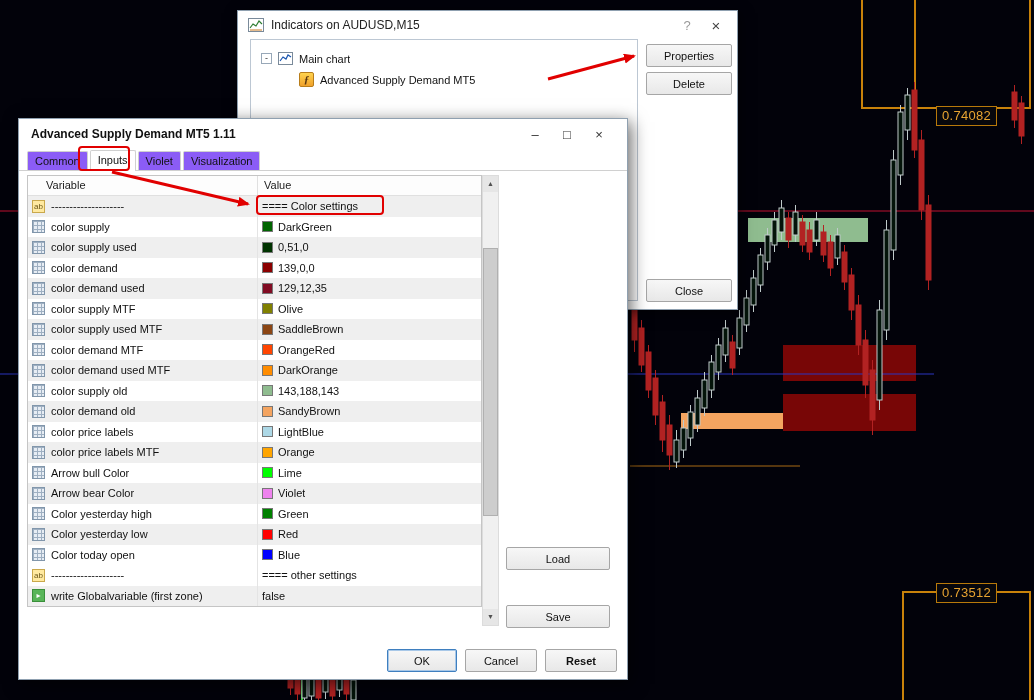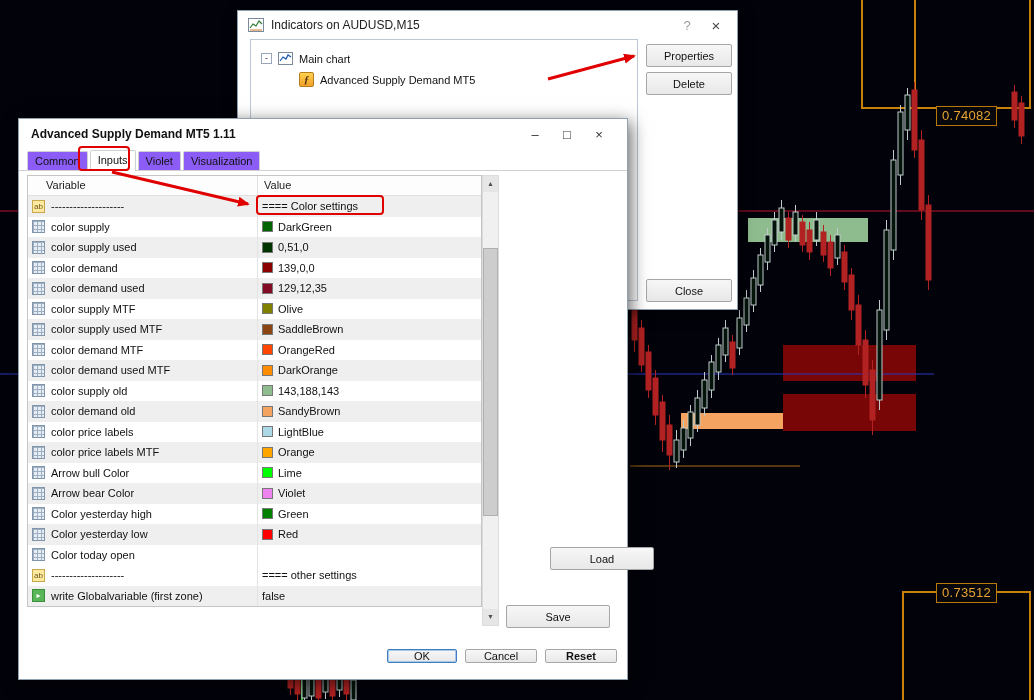--- a/index.html
+++ b/index.html
@@ -83,23 +83,23 @@
              background:#f0f0f0; border:1px solid #dcdcdc; }
   .sb-btn { position:absolute; left:0; width:15px; height:16px; font-size:7px; color:#505050;
             text-align:center; line-height:16px; background:#e6e6e6; cursor:pointer; }
   .sb-btn.up { top:0; } .sb-btn.down { bottom:0; }
   .sb-thumb { position:absolute; left:0; top:72px; width:15px; height:268px; background:#cdcdcd;
               border:1px solid #b0b0b0; cursor:grab; }
 
   .side-btn { position:absolute; left:487px; width:104px; height:23px; font-size:11px;
               background:linear-gradient(#f7f7f7,#e8e8e8); border:1px solid #a6a6a6;
               border-radius:2px; cursor:pointer; font-family:inherit; color:#111; }
-  #btn-load { top:428px;margin-left:44px; } #btn-save { top:486px; }
-
-  .bot-btn { position:absolute; top:530px; height:14px; font-size:11px; color:#111;
+  #btn-load { top:428px; } #btn-save { top:486px; }
+
+  .bot-btn { position:absolute; top:530px; height:23px; font-size:11px; color:#111;
              background:linear-gradient(#f7f7f7,#e8e8e8); border:1px solid #a6a6a6;
              border-radius:2px; cursor:pointer; font-family:inherit; }
   #btn-ok { left:368px; width:70px; border:1px solid #3f7fbf; box-shadow:0 0 0 1px #a8c8e8 inset; }
   #btn-cancel { left:446px; width:72px; }
   #btn-reset { left:526px; width:72px;font-weight:bold; }
 
   #annot { position:absolute; left:0; top:0; z-index:40; pointer-events:none; }
 </style>
 </head>
 <body>
@@ -455,20 +455,24 @@
             <div class="valcell">
               <span class="swatch" style="background: rgb(255, 0, 0);"></span>
               <span class="vtext">Red</span>
             </div>
           </div>
           <div class="trow">
             <div class="vcell">
               <span class="picon color"></span>
               <span class="vtext">Color today open</span>
             </div>
+            <div class="valcell">
+              <span class="swatch" style="background: rgb(0, 0, 255);"></span>
+              <span class="vtext">Blue</span>
+            </div>
           </div>
           <div class="trow">
             <div class="vcell">
               <span class="picon string">ab</span>
               <span class="vtext">--------------------</span>
             </div>
             <div class="valcell">
               <span class="vtext">==== other settings</span>
             </div>
           </div>

